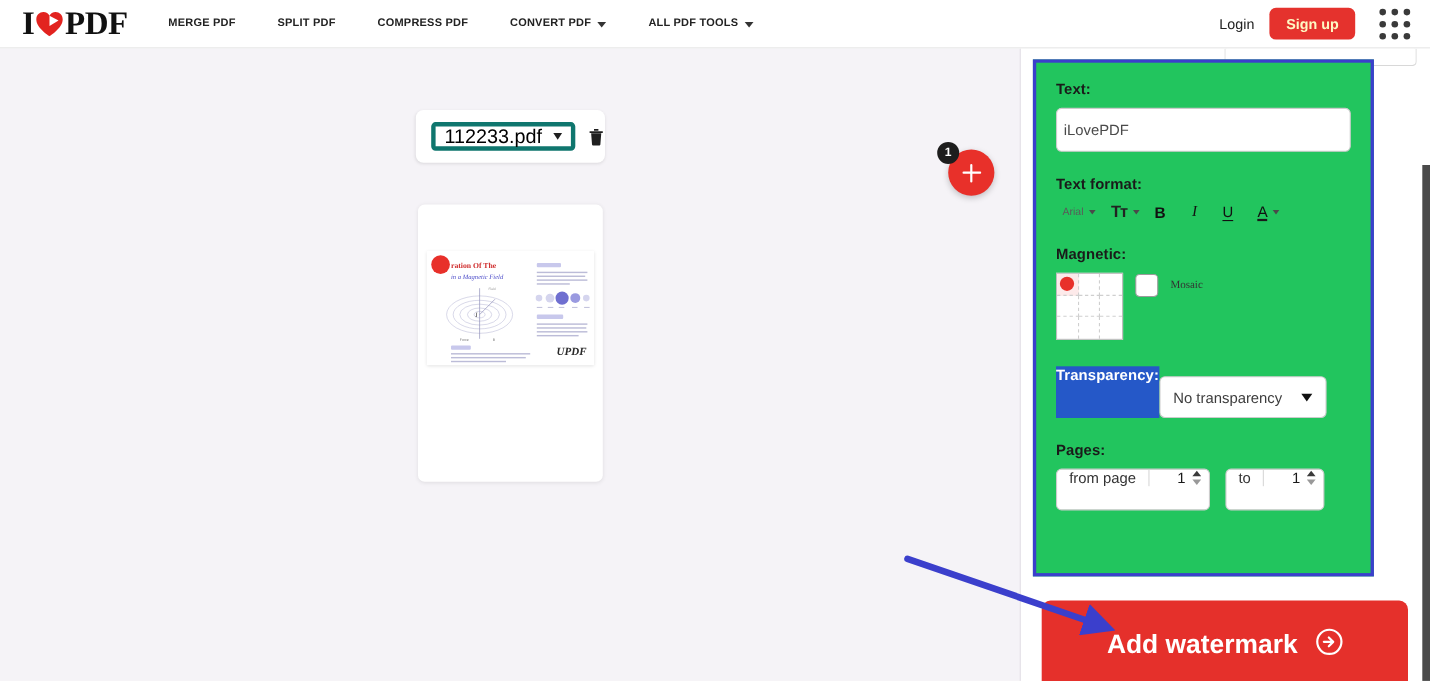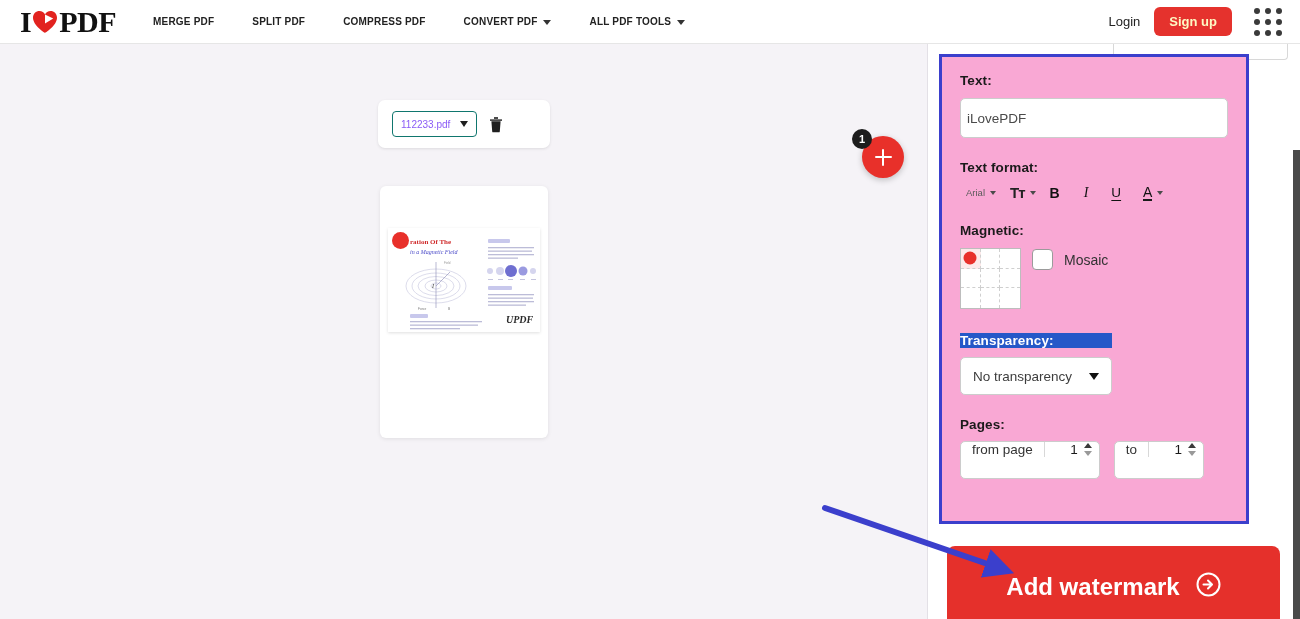--- a/index.html
+++ b/index.html
@@ -81,23 +81,23 @@
   .file-chip {
     position: absolute; left: 378px; top: 56px;
     width: 172px; height: 48px;
     background: #ffffff; border-radius: 7px;
     box-shadow: 0 1px 3px rgba(0,0,0,0.10);
     display: flex; align-items: center; gap: 12px;
     padding: 0 14px;
   }
   .file-select {
     display: flex; align-items: center; gap: 10px;
-    border: 1px solid #0f766e; border-radius: 4px;
+    border: 4px solid #0f766e; border-radius: 4px;
     background: #ffffff; height: 26px; padding: 0 8px;
-    font-size: 10px; color: #8b5cf6; cursor: pointer;
+    font-size: 18px; color: #000000; cursor: pointer;
   }
   .file-select .caret {
     width: 0; height: 0;
     border-left: 4.5px solid transparent;
     border-right: 4.5px solid transparent;
     border-top: 6px solid #1f1f1f;
   }
   .trash-icon { cursor: pointer; line-height: 0; }
 
   .page-card {
@@ -149,21 +149,21 @@
   .panel-topstub {
     position: absolute; left: 184px; top: 0px;
     width: 175px; height: 16px;
     border: 1px solid #d8d8d8; border-top: none;
     border-radius: 0 0 4px 4px; background: #ffffff;
   }
   .opt-box {
     position: absolute; left: 10px; top: 10px;
     width: 310px; height: 470px;
     border: 3px solid #3b3fcc;
-    background: #f9a8d4;
+    background: #22c55e;
     padding: 16px 18px 0 18px;
   }
   .lbl {
     font-size: 13.5px; font-weight: bold; color: #1a1a1a;
     letter-spacing: 0.1px;
   }
   .lbl.sel { background: #2558c8; color: #ffffff; display: inline-block; }
   .text-input {
     margin-top: 10px; width: 100%; height: 40px;
     border: 1px solid #cccccc; border-radius: 5px;
@@ -206,24 +206,24 @@
   .pos-cell.active::after {
     content: ""; position: absolute; left: 50%; top: 50%;
     transform: translate(-50%,-50%);
     width: 13px; height: 13px; border-radius: 50%; background: #e8302a;
   }
   .mosaic-row { display: flex; align-items: center; gap: 11px; }
   .mos-box {
     width: 21px; height: 21px; border: 1.5px solid #9b9b9b;
     border-radius: 4px; background: #ffffff; cursor: pointer;
   }
-  .mos-label { font-size: 14px; color: #333333; }
+  .mos-label { font-size: 10px; color: #333333; font-family: Liberation Serif, serif; }
 
   .two-col { display: flex; gap: 26px; }
-  .col { display: flex; flex-direction: column; }
+  .col { display: flex; flex-direction: row; }
   .sel-box {
     margin-top: 9px; height: 38px; width: 152px;
     border: 1px solid #cccccc; border-radius: 5px;
     display: flex; align-items: center; justify-content: space-between;
     padding: 0 12px; font-size: 13.5px; color: #3d3d3d; cursor: pointer;
     background: #ffffff;
   }
   .sel-box .caret {
     width: 0; height: 0;
     border-left: 5px solid transparent;

